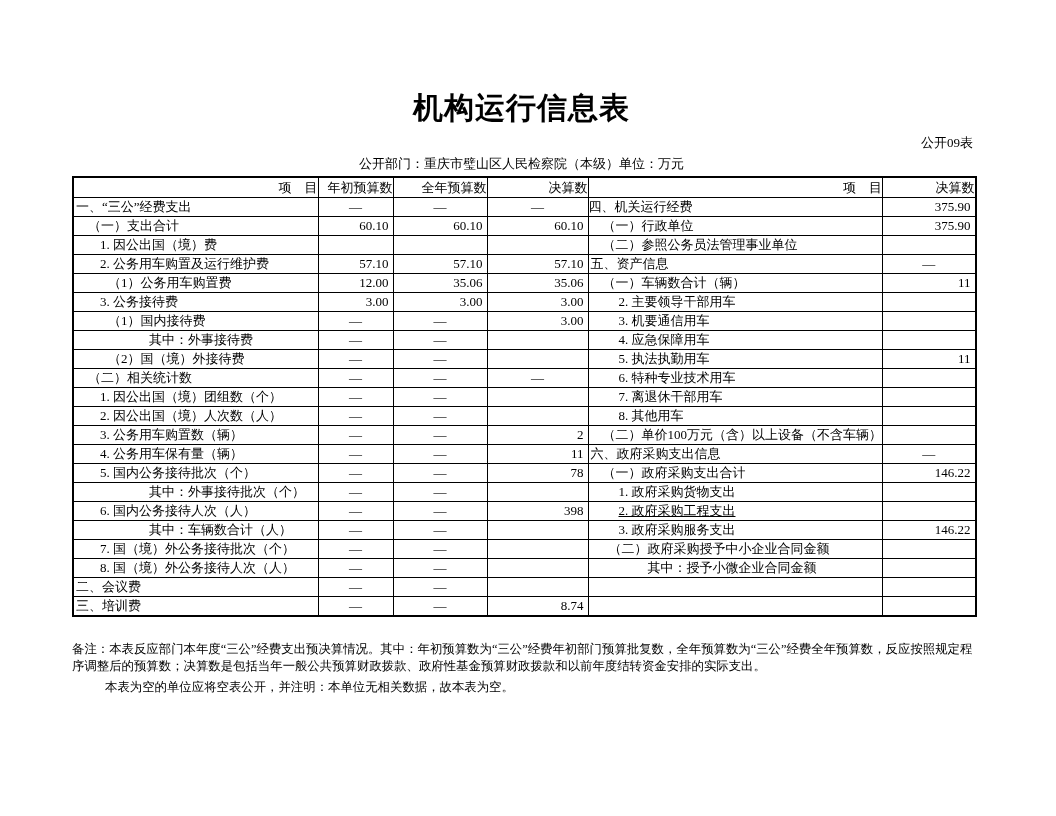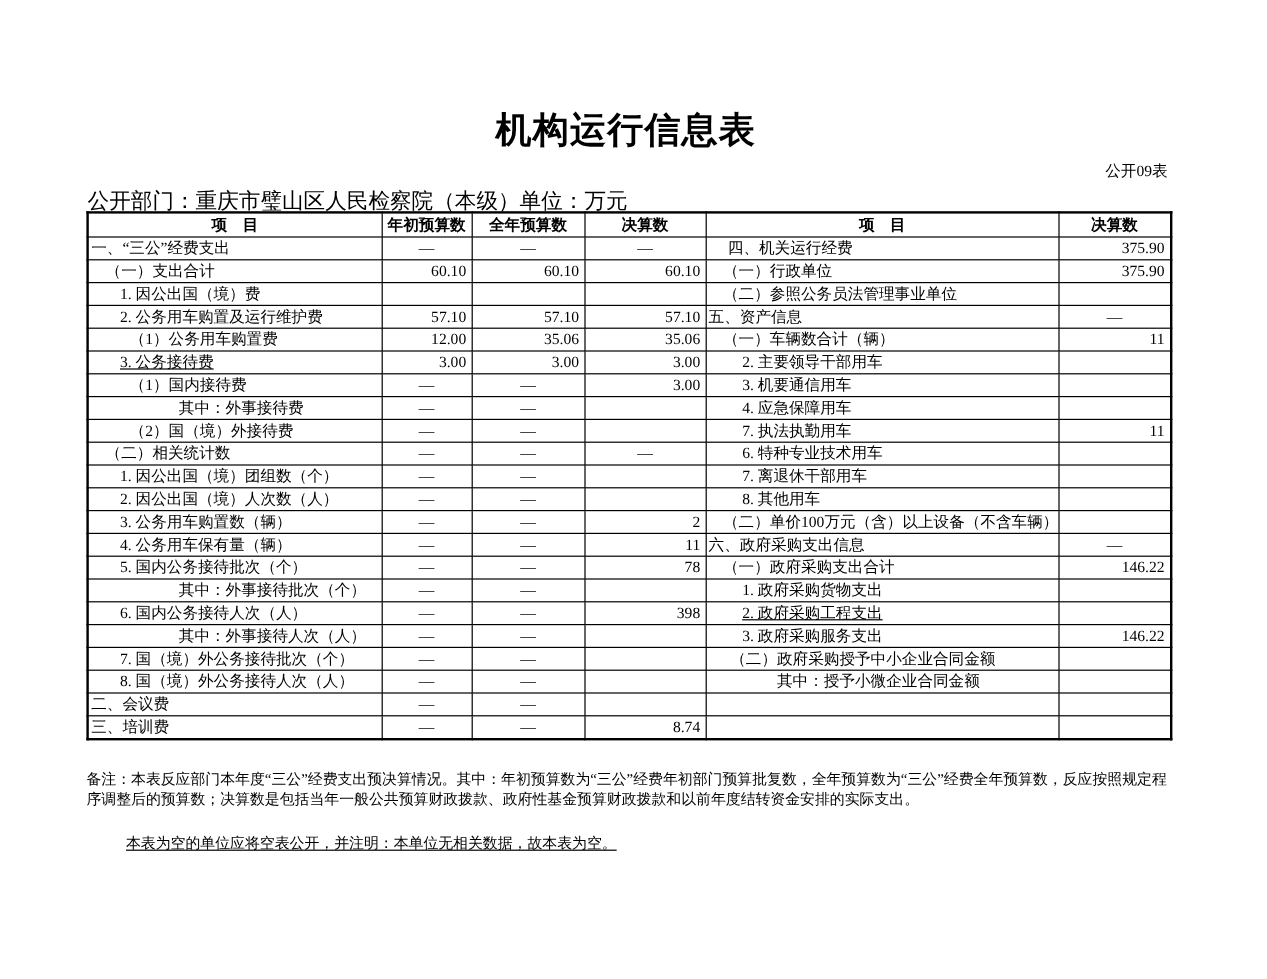--- a/index.html
+++ b/index.html
@@ -29,62 +29,61 @@
     right: 83px;
     top: 134px;
     font-size: 13px;
   }
   .meta-row {
     position: absolute;
     left: 73px;
     top: 155px;
     width: 897px;
     display: flex;
-    justify-content: flex-start;
-    font-size: 18px;
+    justify-content: center;
+    font-size: 13px;
   }
   table.info-table {
     position: absolute;
     left: 72px;
     top: 176px;
     border-collapse: collapse;
     table-layout: fixed;
     font-size: 13px;
     border: 2px solid #000;
   }
   .info-table th, .info-table td {
     border: 1px solid #000;
     height: 18px;
     line-height: 18px;
     padding: 0;
     overflow: hidden;
     white-space: nowrap;
     font-weight: normal;
   }
   .info-table th {
-    font-weight: bold;
-    text-align: center;
+    font-weight: normal;
+    text-align: right;
     height: 19px;
     line-height: 19px;
   }
   .info-table td.label { text-align: left; }
   .info-table td.num  { text-align: right; padding-right: 4px; }
   .info-table td.dash { text-align: center; }
   .notes {
     position: absolute;
     left: 72px;
     top: 641px;
     width: 904px;
     font-size: 12.4px;
     line-height: 17px;
   }
   .notes .note-secondary {
-    margin-top: 20px;
+    margin-top: 4px;
     text-indent: 33px;
-    text-decoration: underline;
   }
 </style>
 </head>
 <body>
 
 <div class="page">
 
   <div class="doc-title">机构运行信息表</div>
 
   <div class="form-code">公开09表</div>
@@ -112,21 +111,21 @@
         <th>项　目</th>
         <th>决算数</th>
       </tr>
     </thead>
     <tbody>
         <tr>
           <td class="label" style="padding-left: 2px;">一、“三公”经费支出</td>
           <td class="dash">—</td>
           <td class="dash">—</td>
           <td class="dash">—</td>
-          <td class="label" style="padding-left: 18px;">四、机关运行经费</td>
+          <td class="label" style="padding-left: 0;">四、机关运行经费</td>
           <td class="num">375.90</td>
         </tr>
         <tr>
           <td class="label" style="padding-left: 14px;">（一）支出合计</td>
           <td class="num">60.10</td>
           <td class="num">60.10</td>
           <td class="num">60.10</td>
           <td class="label" style="padding-left: 14px;">（一）行政单位</td>
           <td class="num">375.90</td>
         </tr>
@@ -148,21 +147,21 @@
         </tr>
         <tr>
           <td class="label" style="padding-left: 34px;">（1）公务用车购置费</td>
           <td class="num">12.00</td>
           <td class="num">35.06</td>
           <td class="num">35.06</td>
           <td class="label" style="padding-left: 14px;">（一）车辆数合计（辆）</td>
           <td class="num">11</td>
         </tr>
         <tr>
-          <td class="label" style="padding-left: 26px; text-decoration: underline;">3. 公务接待费</td>
+          <td class="label" style="padding-left: 26px;">3. 公务接待费</td>
           <td class="num">3.00</td>
           <td class="num">3.00</td>
           <td class="num">3.00</td>
           <td class="label" style="padding-left: 30px;">2. 主要领导干部用车</td>
           <td class="num"></td>
         </tr>
         <tr>
           <td class="label" style="padding-left: 34px;">（1）国内接待费</td>
           <td class="dash">—</td>
           <td class="dash">—</td>
@@ -176,21 +175,21 @@
           <td class="dash">—</td>
           <td class="num"></td>
           <td class="label" style="padding-left: 30px;">4. 应急保障用车</td>
           <td class="num"></td>
         </tr>
         <tr>
           <td class="label" style="padding-left: 34px;">（2）国（境）外接待费</td>
           <td class="dash">—</td>
           <td class="dash">—</td>
           <td class="num"></td>
-          <td class="label" style="padding-left: 30px;">7. 执法执勤用车</td>
+          <td class="label" style="padding-left: 30px;">5. 执法执勤用车</td>
           <td class="num">11</td>
         </tr>
         <tr>
           <td class="label" style="padding-left: 14px;">（二）相关统计数</td>
           <td class="dash">—</td>
           <td class="dash">—</td>
           <td class="dash">—</td>
           <td class="label" style="padding-left: 30px;">6. 特种专业技术用车</td>
           <td class="num"></td>
         </tr>
@@ -244,21 +243,21 @@
         </tr>
         <tr>
           <td class="label" style="padding-left: 26px;">6. 国内公务接待人次（人）</td>
           <td class="dash">—</td>
           <td class="dash">—</td>
           <td class="num">398</td>
           <td class="label" style="padding-left: 30px; text-decoration: underline;">2. 政府采购工程支出</td>
           <td class="num"></td>
         </tr>
         <tr>
-          <td class="label" style="padding-left: 75px;">其中：外事接待人次（人）</td>
+          <td class="label" style="padding-left: 75px;">其中：车辆数合计（人）</td>
           <td class="dash">—</td>
           <td class="dash">—</td>
           <td class="num"></td>
           <td class="label" style="padding-left: 30px;">3. 政府采购服务支出</td>
           <td class="num">146.22</td>
         </tr>
         <tr>
           <td class="label" style="padding-left: 26px;">7. 国（境）外公务接待批次（个）</td>
           <td class="dash">—</td>
           <td class="dash">—</td>

